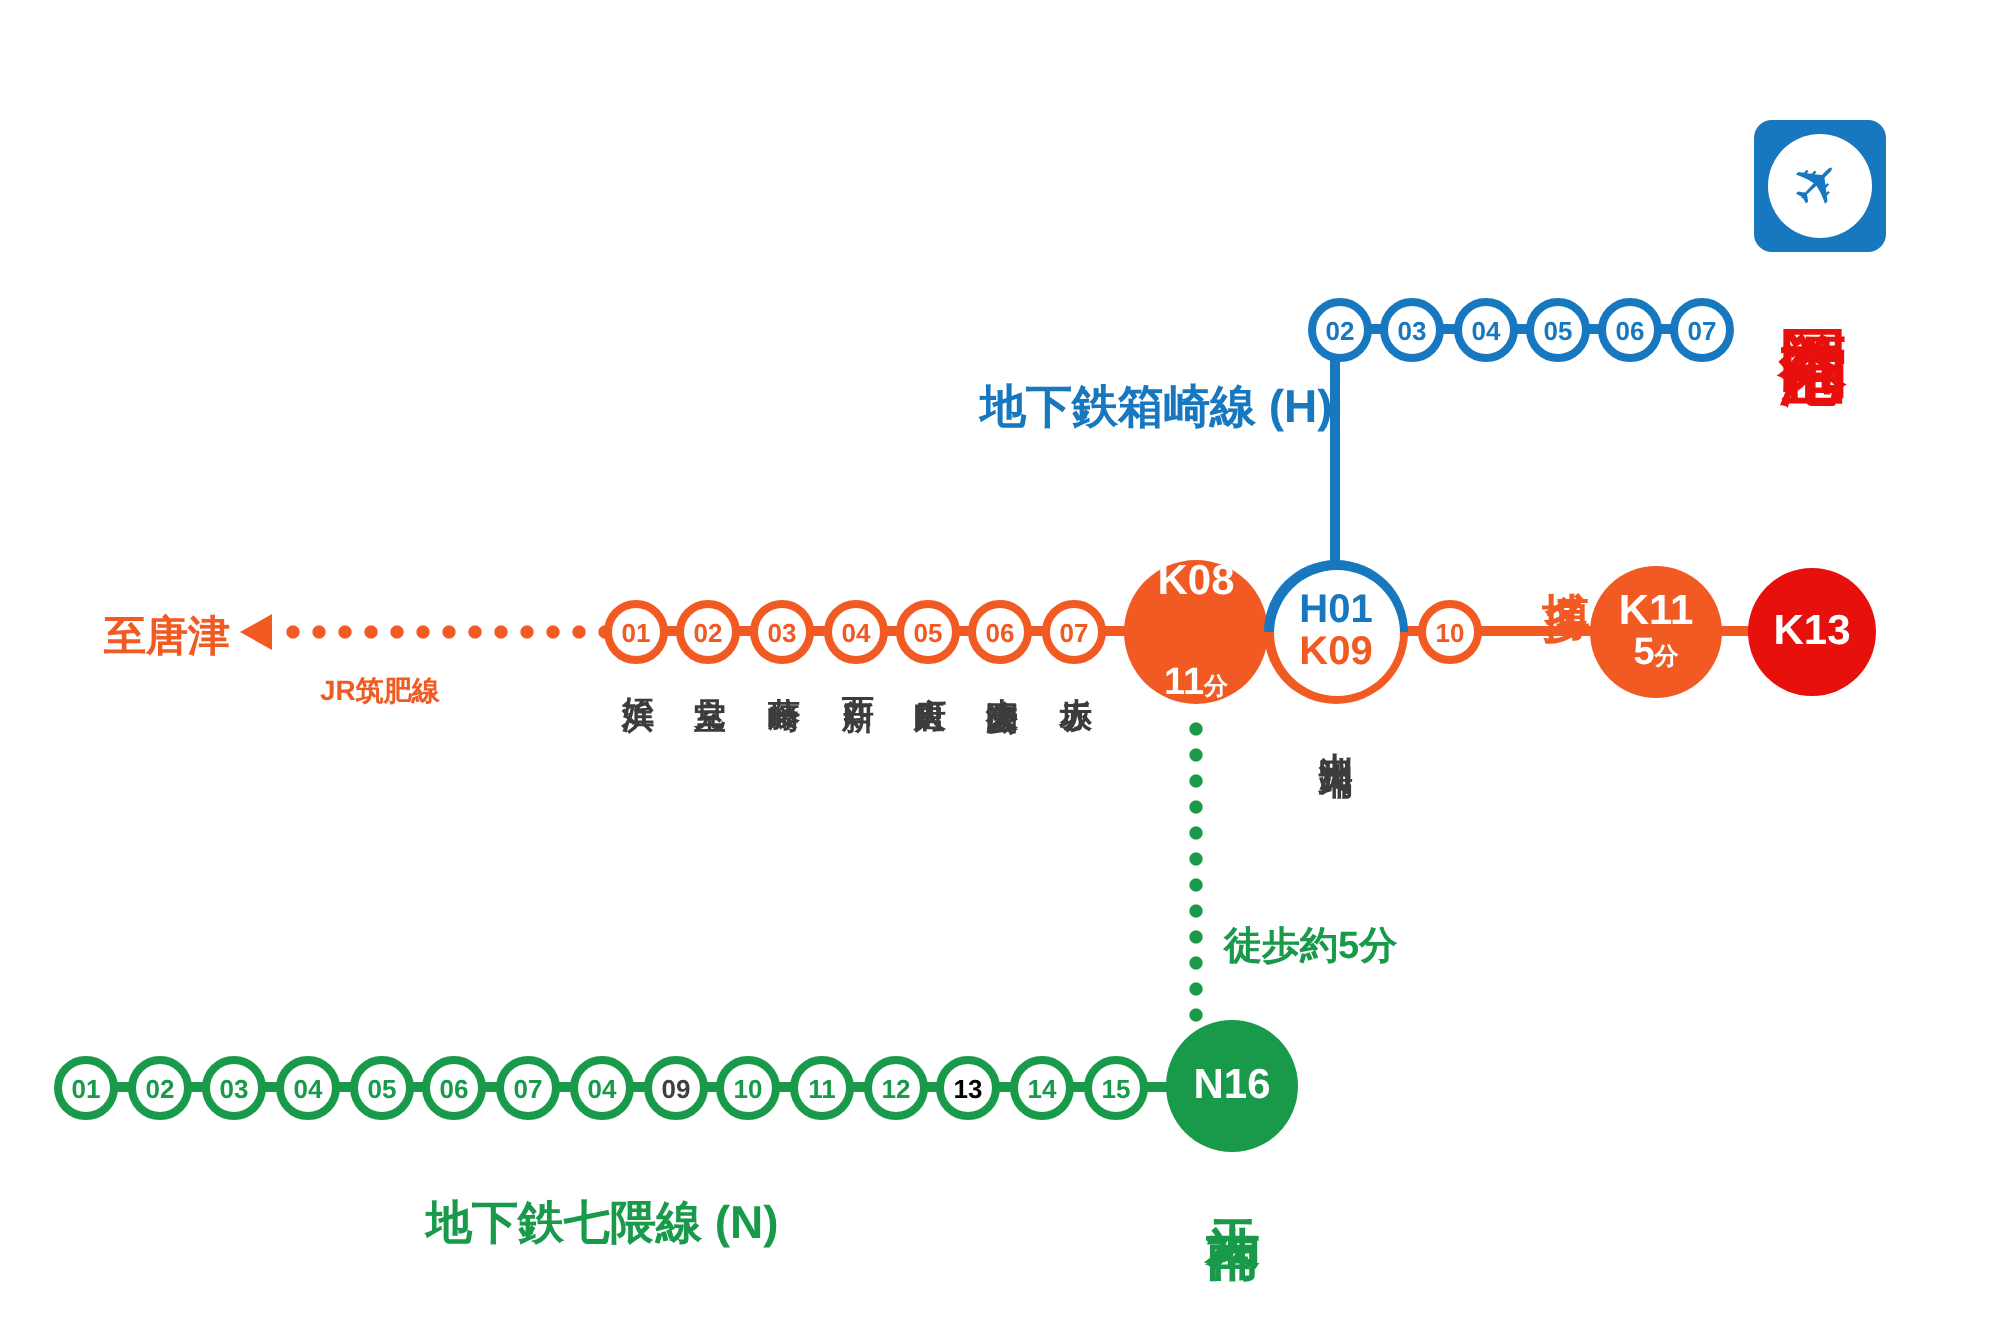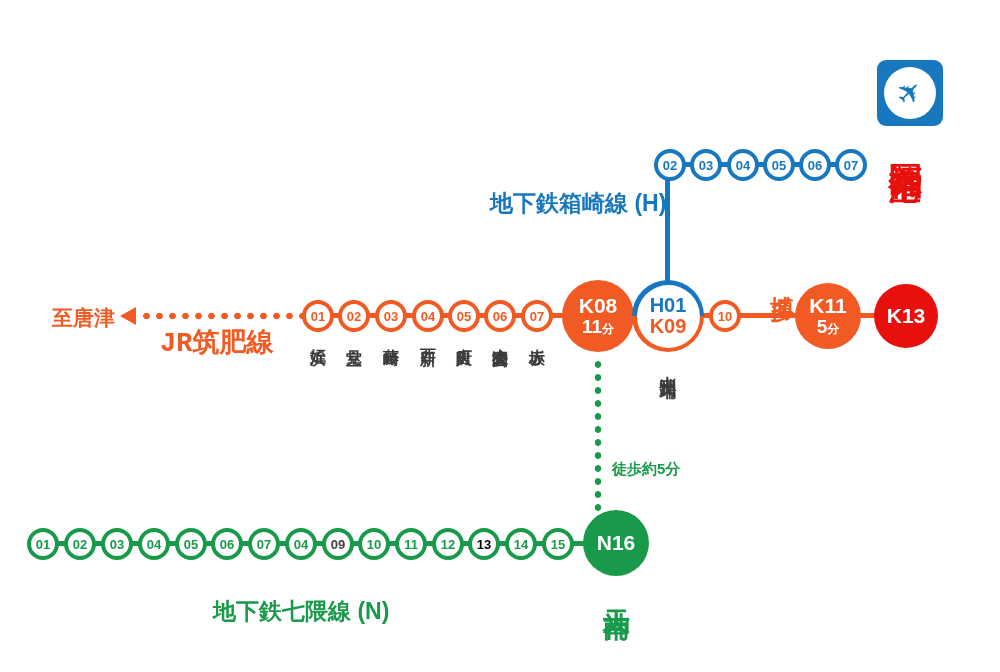--- a/index.html
+++ b/index.html
@@ -73,37 +73,37 @@
   <div class="rail h orange" style="left:318px;top:313px;width:587px;"></div>
   <div class="rail h blue" style="left:670px;top:162px;width:181px;"></div>
   <div class="rail v blue" style="left:665px;top:165px;height:152px;"></div>
   <div class="rail h green" style="left:43px;top:541px;width:574px;"></div>
   <div class="dots-h" style="left:140px;top:312px;width:170px;"></div>
   <div class="arrow-left" style="left:120px;top:307px;"></div>
   <div class="dots-v" style="left:594px;top:358px;height:155px;"></div>
 
   <div class="hlabel c-blue" style="left:490px;top:188px;font-size:23px;">地下鉄箱崎線 (H)</div>
   <div class="hlabel c-green" style="left:213px;top:568px;font-size:23px;margin-top:28px;">地下鉄七隈線 (N)</div>
-  <div class="hlabel c-orange" style="left:160px;top:324px;font-size:27px;font-family:Liberation Mono, monospace;">JR筑肥線</div>
+  <div class="hlabel c-orange" style="left:160px;top:337px;font-size:14px;">JR筑肥線</div>
   <div class="hlabel c-orange" style="left:52px;top:304px;font-size:21px;">至唐津</div>
-  <div class="hlabel c-green" style="left:612px;top:460px;font-size:15px;">徒歩約5分</div>
+  <div class="hlabel c-green" style="left:612px;top:460px;font-size:19px;">徒歩約5分</div>
 
   <div class="vlabel c-orange" style="left:598px;bottom:394px;font-size:24px;letter-spacing:2px;">天神</div>
   <div class="vlabel c-orange" style="left:782px;bottom:392px;font-size:24px;letter-spacing:2px;">博多</div>
   <div class="vlabel c-ink" style="left:668px;top:362px;font-size:17px;font-weight:600;letter-spacing:2px;">中洲川端</div>
   <div class="vlabel c-red" style="left:906px;top:136px;font-size:34px;letter-spacing:2px;">福岡空港</div>
   <div class="vlabel c-green" style="left:616px;top:588px;font-size:27px;letter-spacing:2px;">天神南</div>
 
   <div class="airport-icon" style="left:877px;top:60px;">
     <div class="airport-circle">
       <span class="plane">✈</span>
     </div>
   </div>
 
-  <div class="big" style="left:598px;top:316px;width:72px;height:72px;background:var(--orange);">
+  <div class="big" style="left:598px;top:316px;width:72px;height:72px;background:var(--orange);justify-content:space-between;">
     <div class="big-code">K08</div>
     <div class="big-time"><span>11</span><span class="unit">分</span></div>
   </div>
 
   <div class="big dual" style="left:668px;top:316px;width:72px;height:72px;">
     <div class="top">H01</div>
     <div class="bottom">K09</div>
   </div>
 
   <div class="big" style="left:828px;top:316px;width:66px;height:66px;background:var(--orange);">

